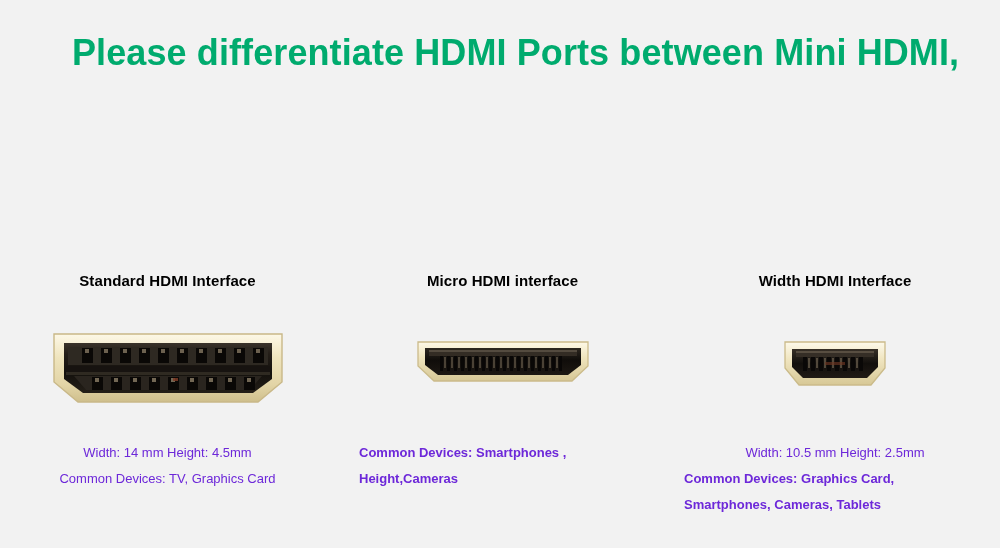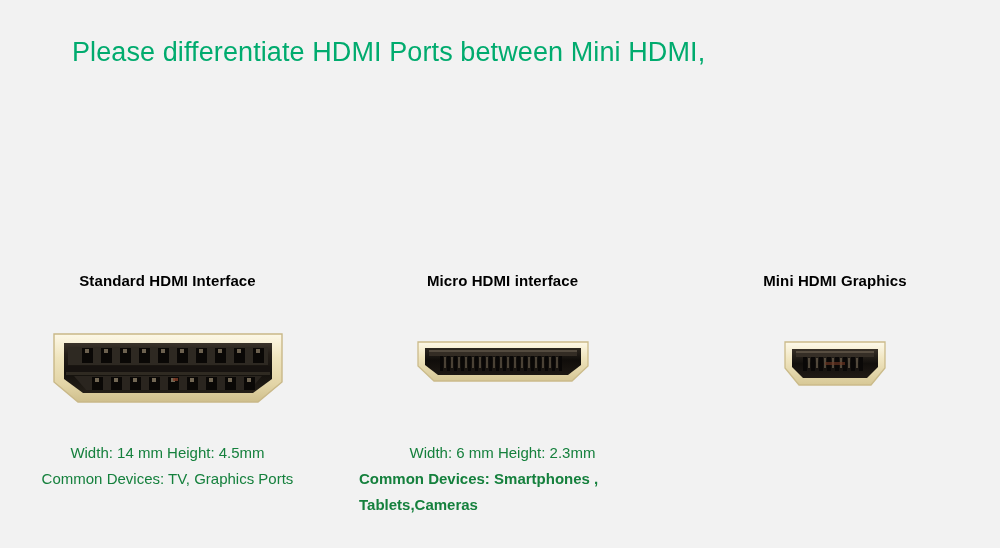--- a/index.html
+++ b/index.html
@@ -14,22 +14,22 @@
     overflow: hidden;
     position: relative;
   }
 
   
   .headline {
     position: absolute;
     left: 72px;
     top: 32px;
     width: 880px;
-    font-size: 27px;
-    font-weight: normal;
+    font-size: 36px;
+    font-weight: bold;
     line-height: 41px;
     letter-spacing: 0.1px;
     color: #00ab6e;
   }
   .headline .line {
     display: block;
     white-space: nowrap;
   }
 
   
@@ -64,22 +64,22 @@
     position: absolute;
     top: 70px;
     width: 100%;
     height: 75px;
   }
 
   .captions {
     position: absolute;
     top: 178px;
     width: 100%;
-    font-size: 15px;
-    color: #15803d;
+    font-size: 13px;
+    color: #6d28d9;
     line-height: 26px;
   }
   .cap-dims {
     text-align: center;
   }
   .cap-devices-center {
     text-align: center;
   }
   .cap-devices-left {
     text-align: left;
@@ -187,21 +187,21 @@
           <rect x="176" y="46" width="4" height="4"></rect>
           <rect x="195" y="46" width="4" height="4"></rect>
         </g>
 
         <rect x="121" y="46" width="5" height="3" fill="#7a3a26" opacity="0.85"></rect>
       </svg>
     </div>
 
     <div class="captions">
       <div class="cap-dims">Width: 14 mm  Height: 4.5mm</div>
-      <div class="cap-devices-center">Common Devices: TV, Graphics Ports</div>
+      <div class="cap-devices-center">Common Devices: TV, Graphics Card</div>
     </div>
   </div>
 
   <div class="col col-micro">
     <div class="col-title">Micro HDMI interface</div>
 
     <div class="port-stage">
       <svg class="port-svg port-micro-wrap" width="174" height="44" viewBox="0 0 174 44">
         <defs>
           <linearGradient id="goldMic" x1="0" y1="0" x2="0" y2="1">
@@ -260,28 +260,27 @@
           <rect x="112" y="17" width="2" height="11"></rect>
           <rect x="119" y="17" width="2" height="11"></rect>
           <rect x="126" y="17" width="2" height="11"></rect>
           <rect x="133" y="17" width="2" height="11"></rect>
           <rect x="140" y="17" width="2" height="11"></rect>
         </g>
       </svg>
     </div>
 
     <div class="captions">
-      <div class="cap-dims">Width: 6 mm  Height: 2.3mm</div>
       <div class="cap-devices-left">Common Devices: Smartphones ,</div>
-      <div class="cap-devices-left">Tablets,Cameras</div>
+      <div class="cap-devices-left">Height,Cameras</div>
     </div>
   </div>
 
   <div class="col col-mini">
-    <div class="col-title">Mini HDMI Graphics</div>
+    <div class="col-title">Width HDMI Interface</div>
 
     <div class="port-stage">
       <svg class="port-svg port-mini-wrap" width="104" height="48" viewBox="0 0 104 48">
         <defs>
           <linearGradient id="goldMin" x1="0" y1="0" x2="0" y2="1">
             <stop offset="0%" stop-color="#fdf9ea"></stop>
             <stop offset="40%" stop-color="#f0e5c0"></stop>
             <stop offset="100%" stop-color="#d7c896"></stop>
           </linearGradient>
           <linearGradient id="cavMin" x1="0" y1="0" x2="0" y2="1">
@@ -315,15 +314,20 @@
           <rect x="49" y="18" width="2" height="10"></rect>
           <rect x="57" y="18" width="2" height="10"></rect>
           <rect x="65" y="18" width="2" height="10"></rect>
           <rect x="73" y="18" width="2" height="10"></rect>
         </g>
 
         <rect x="42" y="22" width="20" height="3" fill="#6e3724" opacity="0.65"></rect>
       </svg>
     </div>
 
+    <div class="captions">
+      <div class="cap-dims">Width: 10.5 mm  Height: 2.5mm</div>
+      <div class="cap-devices-left">Common Devices: Graphics Card,</div>
+      <div class="cap-devices-left">Smartphones, Cameras, Tablets</div>
+    </div>
   </div>
 
 </div>
 
 </body></html>

